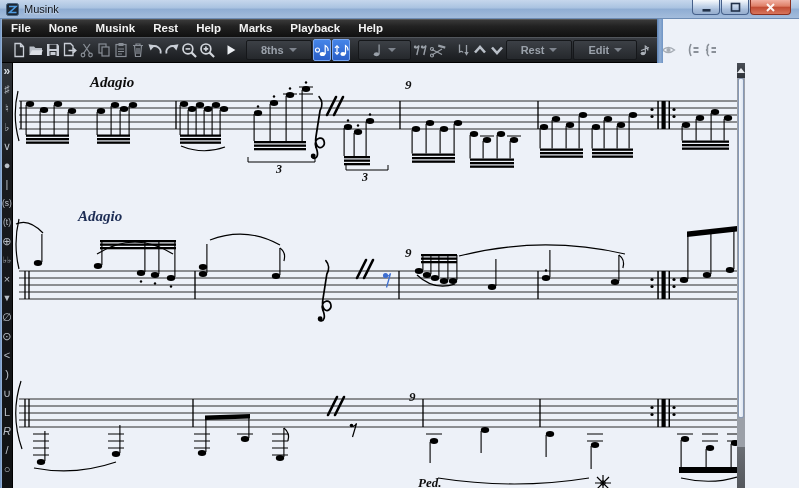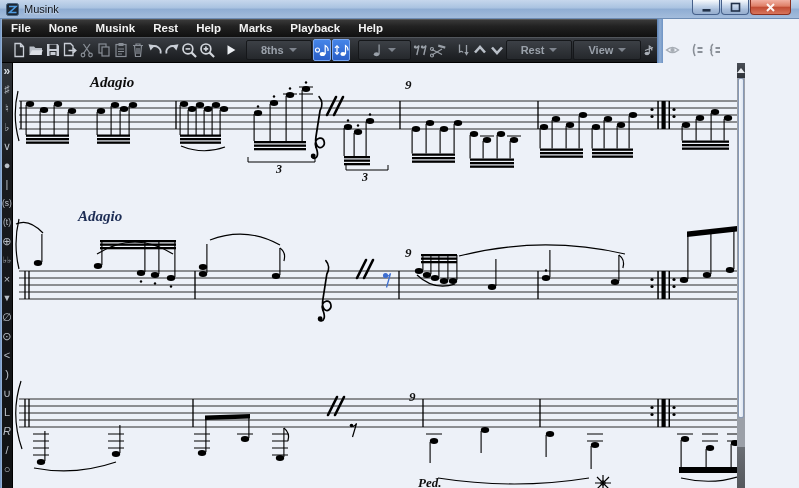--- a/index.html
+++ b/index.html
@@ -268,21 +268,21 @@
         <div class="tb-btn">
           <svg width="16" height="16" viewBox="0 0 16 16">
             <path d="M3,5.5 L8,11 L13,5.5" fill="none" stroke="#b9bfc8" stroke-width="2.6"></path>
             </svg>
         </div>
         <div class="tb-dd">
           <span>Rest</span>
           <div class="caret"></div>
         </div>
         <div class="tb-dd">
-          <span>View</span>
+          <span>Edit</span>
           <div class="caret"></div>
         </div>
         <div class="tb-btn">
           <svg width="14" height="16" viewBox="0 0 14 16">
             <ellipse cx="5" cy="11.5" rx="2.4" ry="1.8" fill="#aab0b8"></ellipse>
             <path d="M7.3,11.5 V4 q3,1.5 2.5,4.5 M3,8.5 L11,5.5" fill="none" stroke="#aab0b8" stroke-width="1.2"></path>
             </svg>
         </div>
         <div class="tb-sep"></div>
         <div class="tb-btn">

